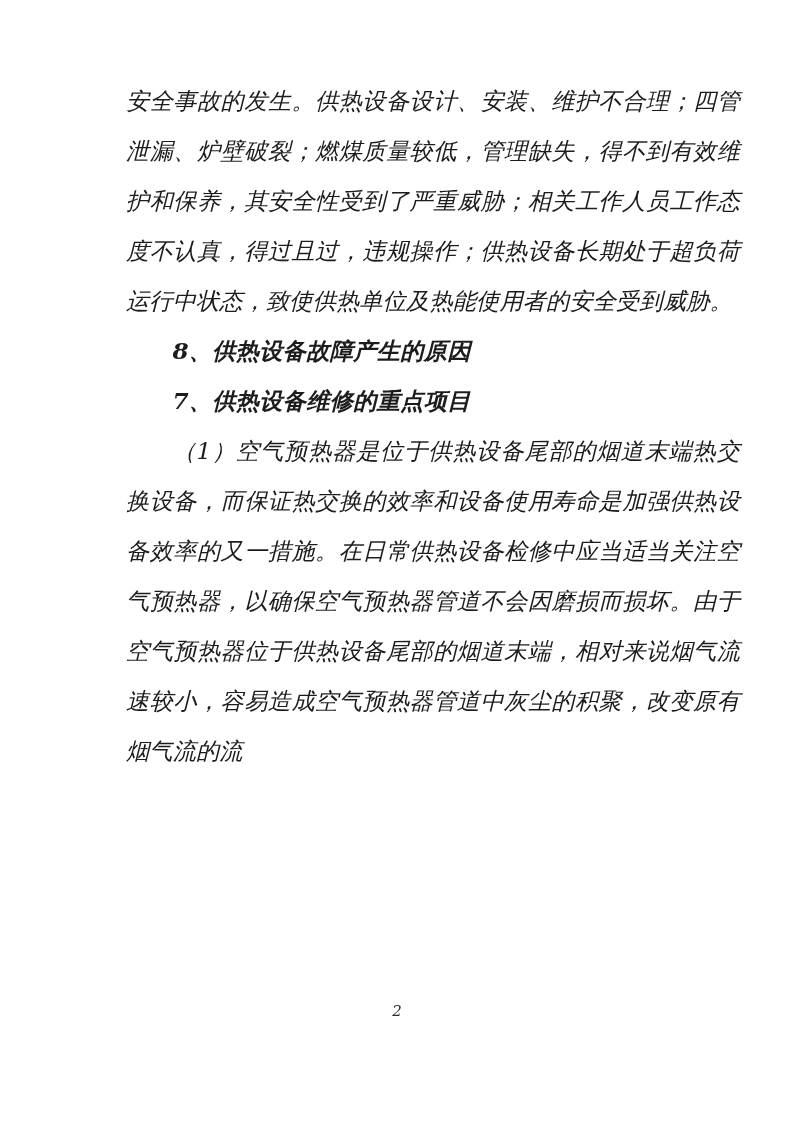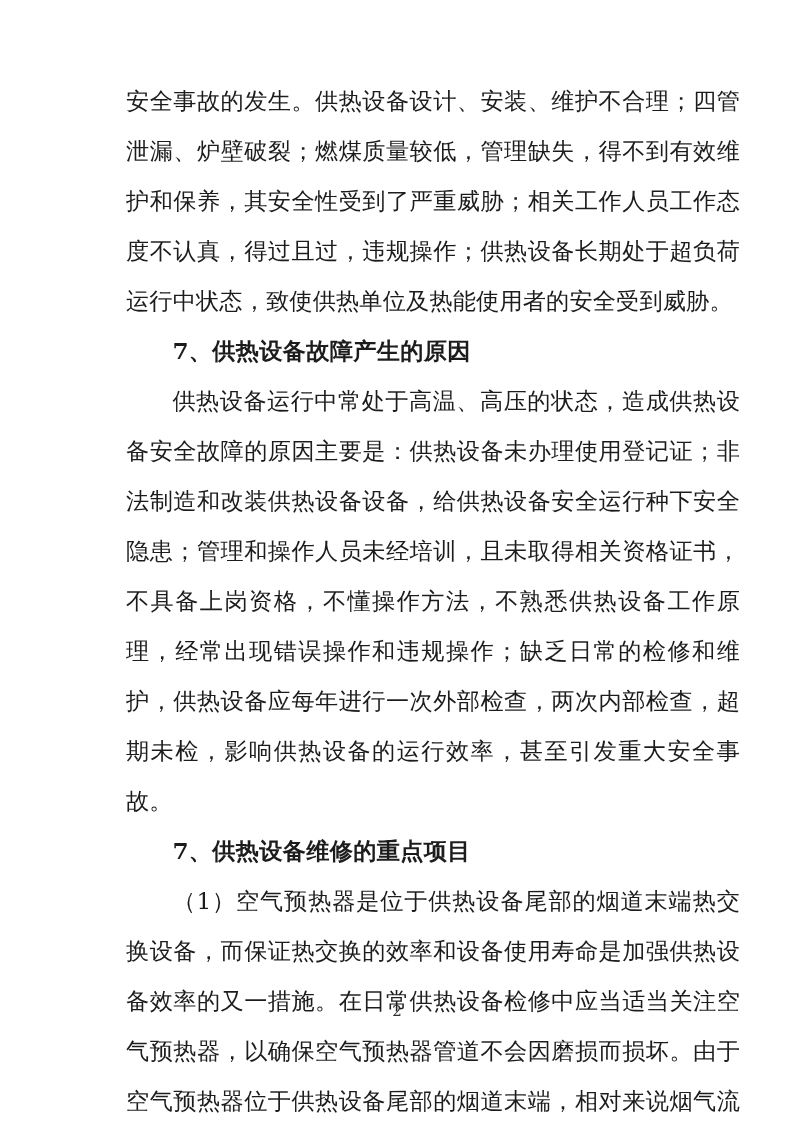--- a/index.html
+++ b/index.html
@@ -10,20 +10,21 @@
   }
 
   .page {
     position: relative;
     width: 716px;
     height: 1122px;
     background: #ffffff;
     margin: 0 auto;
     overflow: hidden;
     box-sizing: border-box;
+    font-style: italic;
   }
 
   .text-column {
     position: absolute;
     left: 87px;
     top: 76px;
     width: 614px;
   }
 
   .para {
@@ -64,23 +65,22 @@
 </style>
 </head>
 <body>
 
 <div class="page">
 
   <div class="text-column">
 
     <p class="para">安全事故的发生。供热设备设计、安装、维护不合理；四管泄漏、炉壁破裂；燃煤质量较低，管理缺失，得不到有效维护和保养，其安全性受到了严重威胁；相关工作人员工作态度不认真，得过且过，违规操作；供热设备长期处于超负荷运行中状态，致使供热单位及热能使用者的安全受到威胁。</p>
 
-    <p class="para heading">7、供热设备故障产生的原因</p>
+    <p class="para heading">8、供热设备故障产生的原因</p>
 
-    <p class="para indent-2">供热设备运行中常处于高温、高压的状态，造成供热设备安全故障的原因主要是：供热设备未办理使用登记证；非法制造和改装供热设备设备，给供热设备安全运行种下安全隐患；管理和操作人员未经培训，且未取得相关资格证书，不具备上岗资格，不懂操作方法，不熟悉供热设备工作原理，经常出现错误操作和违规操作；缺乏日常的检修和维护，供热设备应每年进行一次外部检查，两次内部检查，超期未检，影响供热设备的运行效率，甚至引发重大安全事故。</p>
 
     <p class="para heading">7、供热设备维修的重点项目</p>
 
     <p class="para indent-2">（1）空气预热器是位于供热设备尾部的烟道末端热交换设备，而保证热交换的效率和设备使用寿命是加强供热设备效率的又一措施。在日常供热设备检修中应当适当关注空气预热器，以确保空气预热器管道不会因磨损而损坏。由于空气预热器位于供热设备尾部的烟道末端，相对来说烟气流速较小，容易造成空气预热器管道中灰尘的积聚，改变原有烟气流的流</p>
 
   </div>
 
   <div class="page-number">2</div>
 
 </div>

